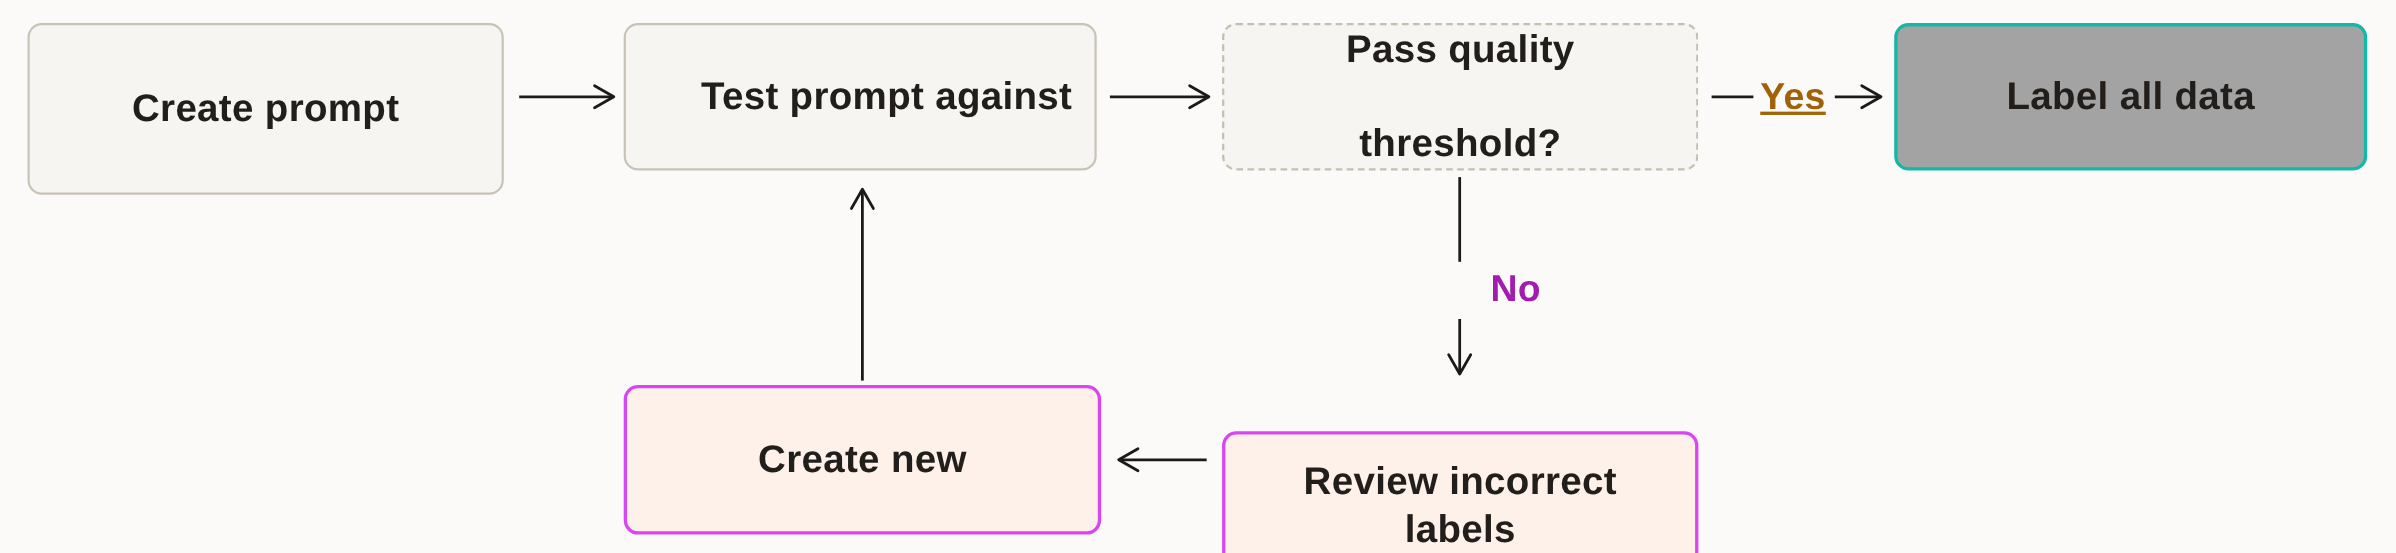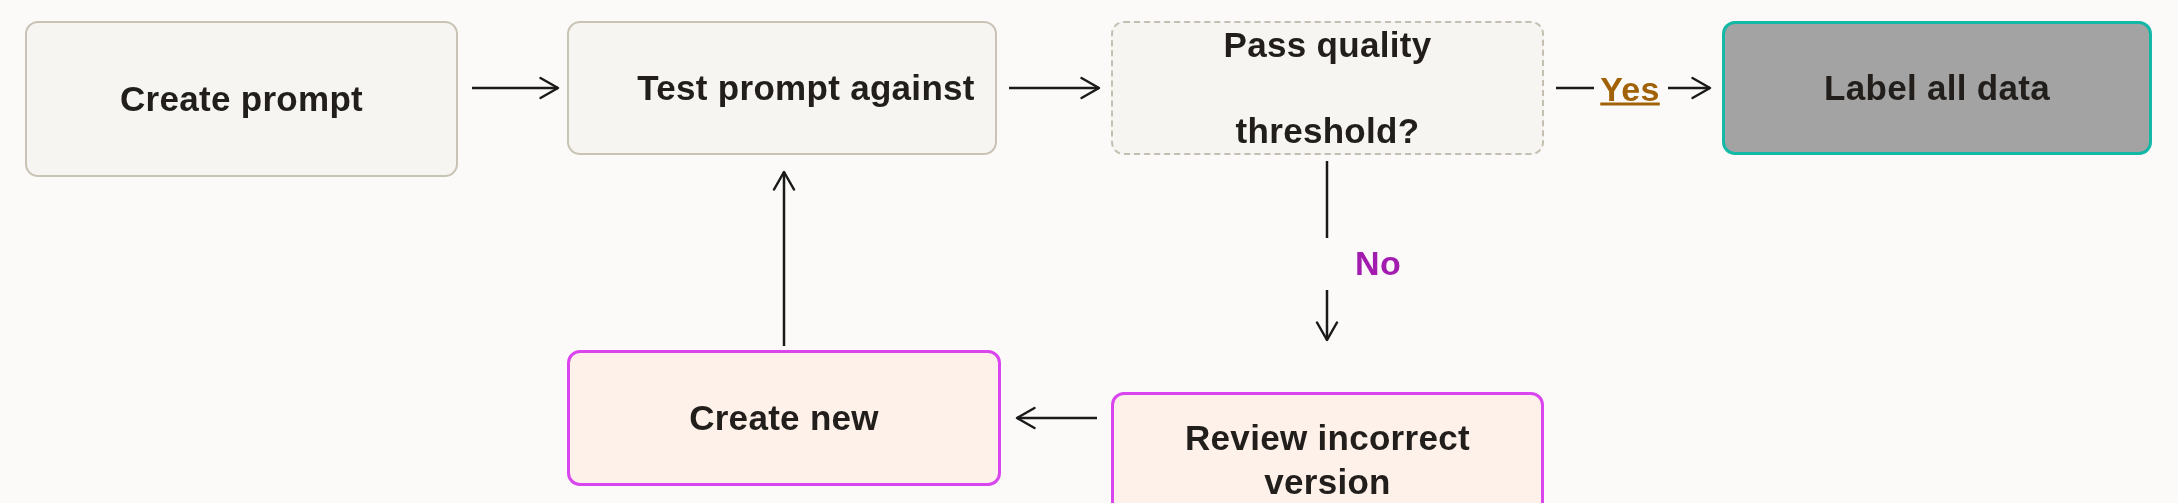--- a/index.html
+++ b/index.html
@@ -85,21 +85,21 @@
     <div>Pass quality</div>
     <div>threshold?</div>
   </div>
 
   <div class="node node--success" id="n-label-all-data">
     <div>Label all data</div>
   </div>
 
   <div class="node node--warning" id="n-review-labels">
     <div>Review incorrect</div>
-    <div>version</div>
+    <div>labels</div>
   </div>
 
   <div class="node node--warning" id="n-new-version">
     <div>Create new</div>
   </div>
 
   <span class="edge-label edge-label--yes">Yes</span>
 
   <span class="edge-label edge-label--no">No</span>
 

